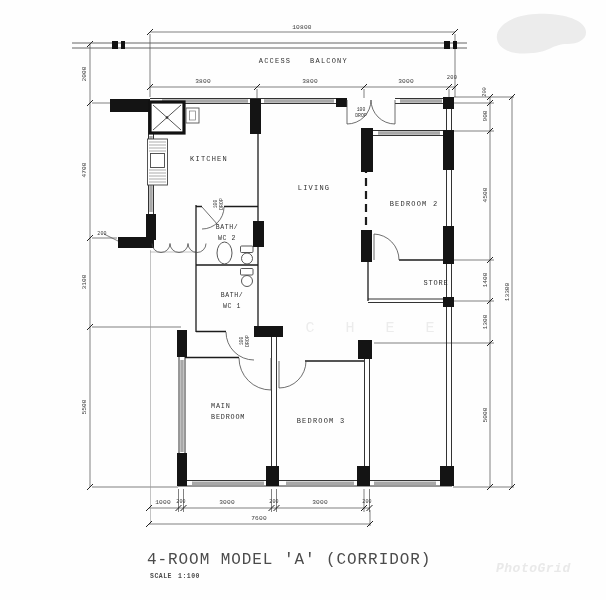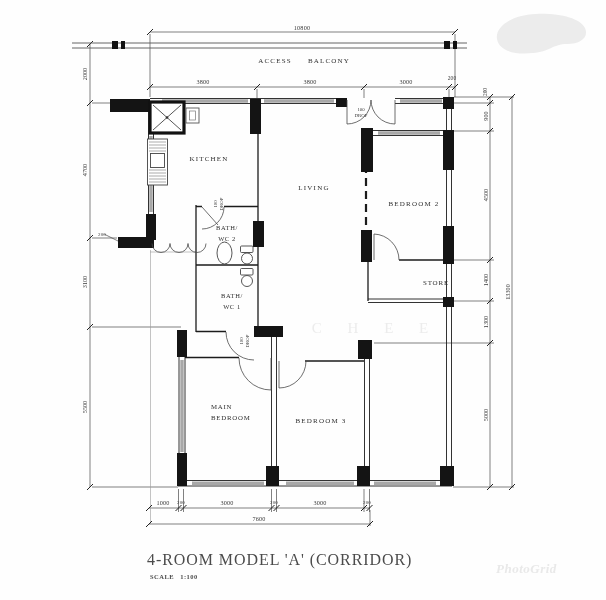--- a/index.html
+++ b/index.html
@@ -1,17 +1,17 @@
 <!DOCTYPE html>
 <html><head>
 <meta charset="utf-8">
 <style>
   html,body{margin:0;padding:0;background:#fff;}
   #canvas{position:relative;width:606px;height:600px;background:#fefefe;overflow:hidden;
-          font-family:Liberation Serif, serif;color:#2e2e2e;}
+          font-family:Liberation Mono, monospace;color:#2e2e2e;}
   svg{position:absolute;left:0;top:0;}
   .lbl{position:absolute;transform:translate(-50%,-50%);font-size:7px;letter-spacing:1.2px;
        color:#2f2f2f;white-space:nowrap;}
   .lbl2{position:absolute;transform:translate(-50%,-50%);text-align:center;font-size:6.5px;
         line-height:10.5px;letter-spacing:.6px;color:#2f2f2f;white-space:nowrap;}
   .dim{position:absolute;transform:translate(-50%,-50%);font-size:6.2px;letter-spacing:.2px;
        color:#3a3a3a;white-space:nowrap;}
   .dimv{position:absolute;transform:translate(-50%,-50%) rotate(-90deg);font-size:6.2px;
         color:#3a3a3a;white-space:nowrap;}
   .drop{position:absolute;transform:translate(-50%,-50%);font-size:4.8px;line-height:5.6px;

